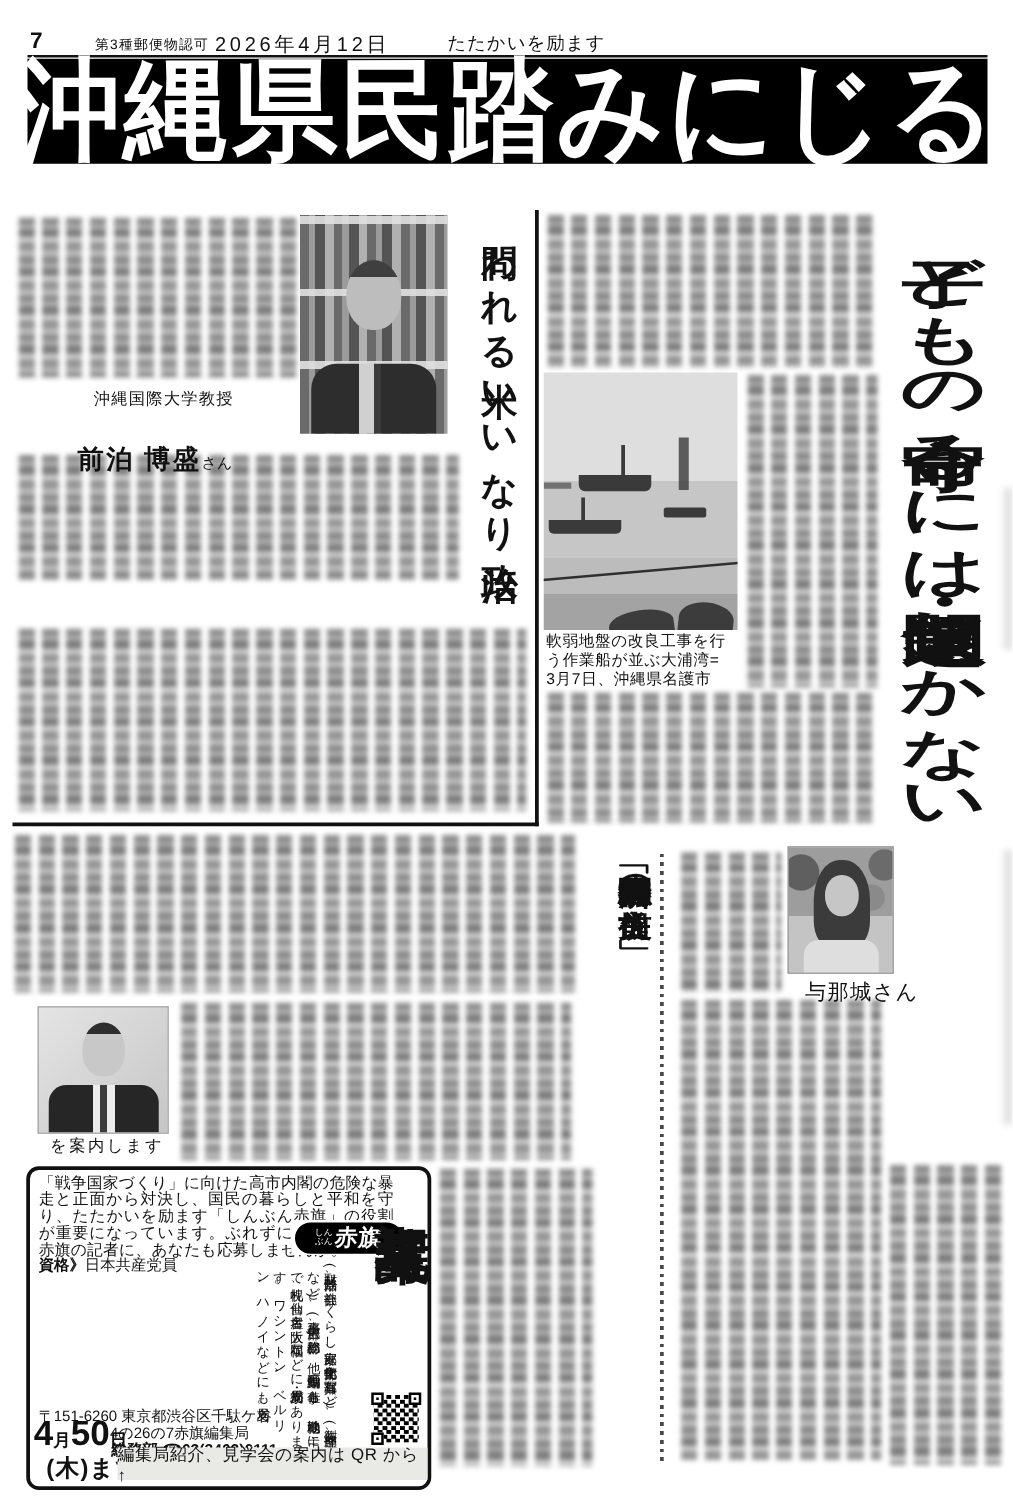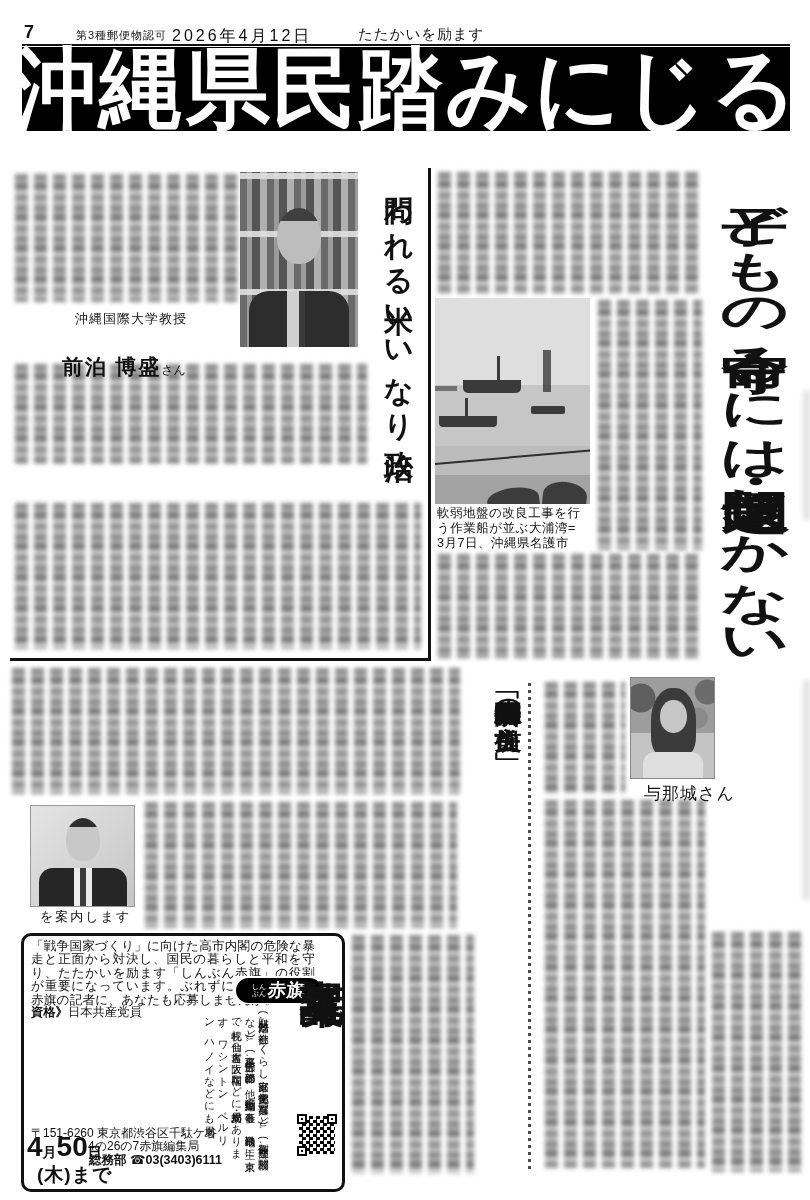--- a/index.html
+++ b/index.html
@@ -263,16 +263,17 @@
   <div class="ad-contact">総務部 ☎03(3403)6111</div>
 
   <div class="ad-deadline">
     <span class="dl-big">4</span>
     <span class="dl-small">月</span>
     <span class="dl-big">50</span>
     <span class="dl-small">日</span>
   </div>
   <div class="ad-deadline2">(木)まで</div>
 
+  <div class="ad-strip">編集局紹介、見学会の案内は QR から↑</div>
 </div>
 
 <div class="edge" style="left:803px;top:390px;width:7px;height:130px;"></div>
 <div class="edge" style="left:803px;top:680px;width:7px;height:220px;"></div>
 
 </body></html>

